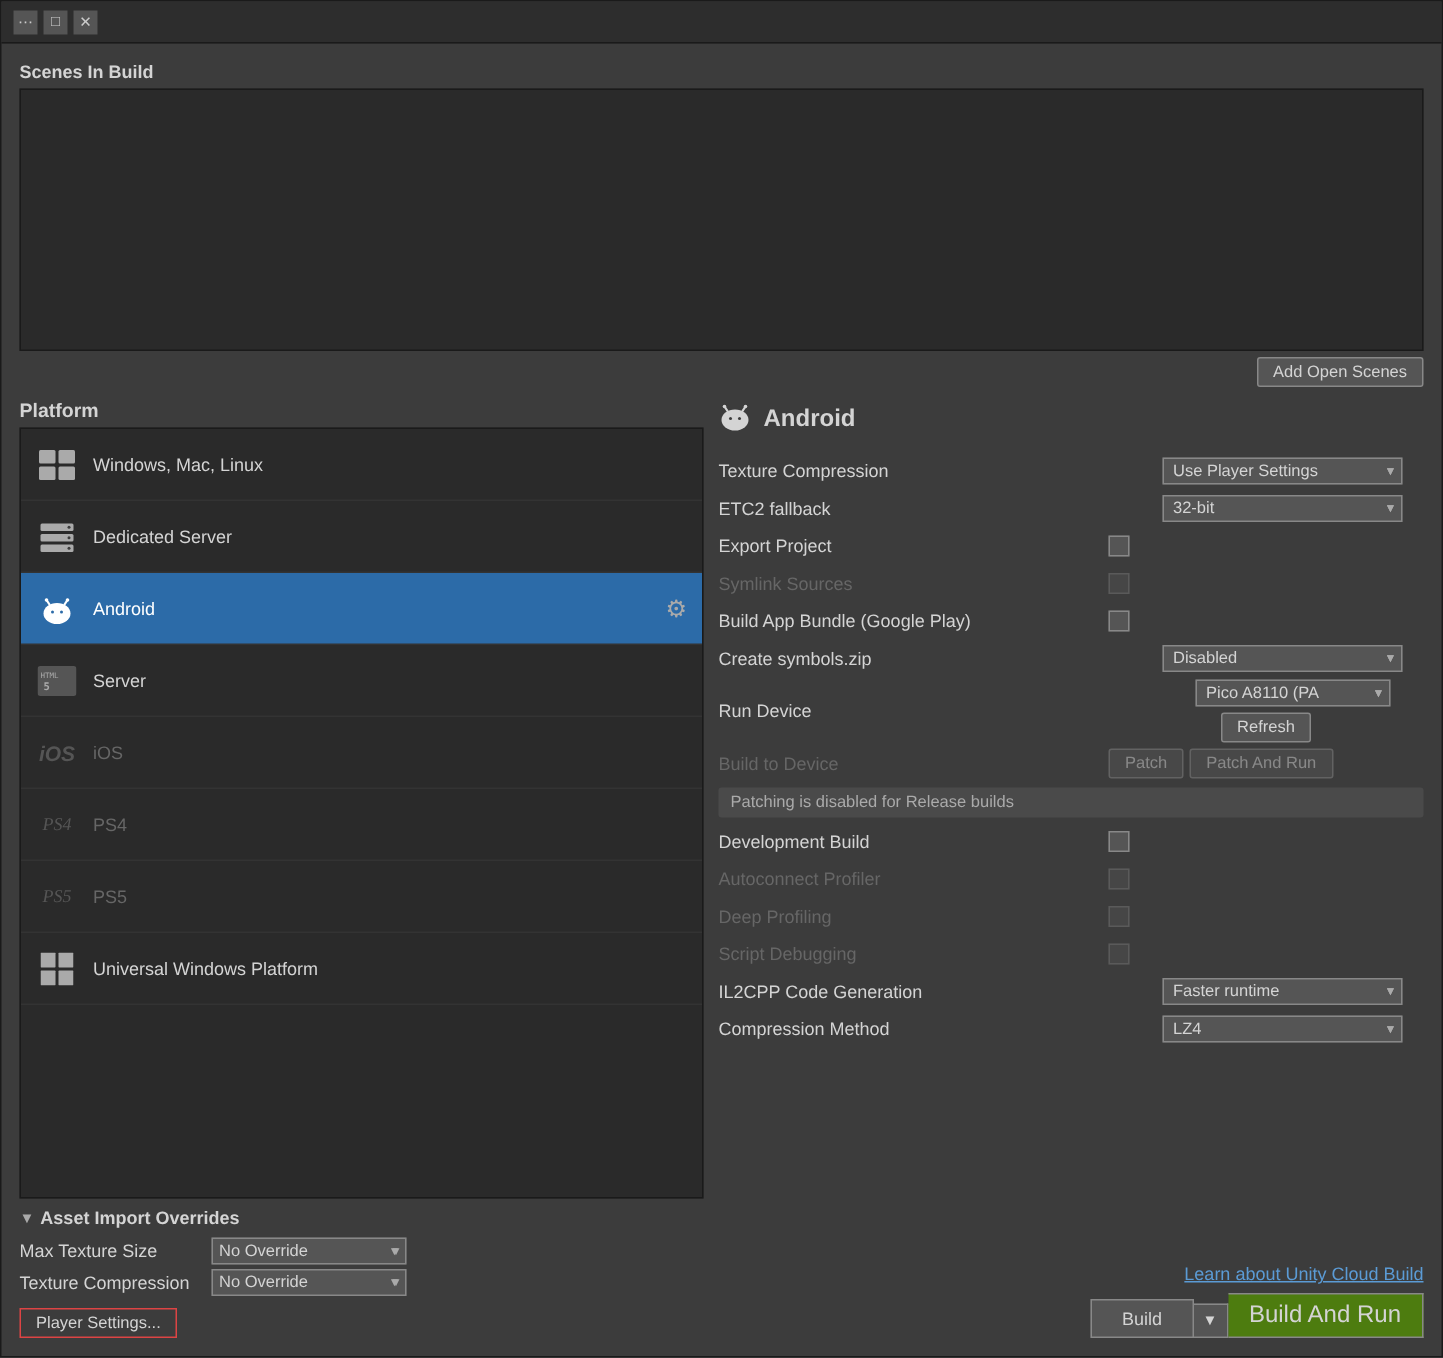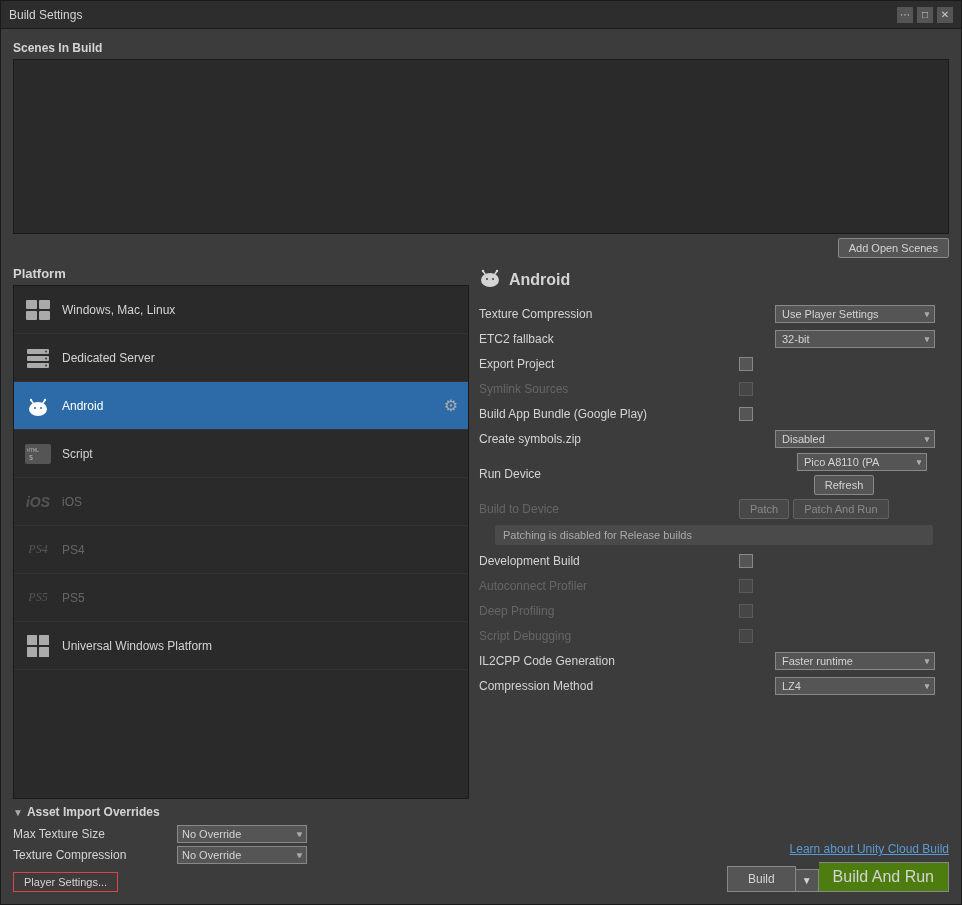--- a/index.html
+++ b/index.html
@@ -179,21 +179,20 @@
       width: 130px;
       cursor: pointer;
       appearance: none;
       -webkit-appearance: none;
       padding-right: 16px;
       position: relative;
     }
     .select-wrapper {
       position: relative;
       display: inline-block;
-      margin-left: 36px;
     }
     .select-wrapper::after {
       content: '▼';
       position: absolute;
       right: 4px;
       top: 50%;
       transform: translateY(-50%);
       font-size: 8px;
       color: #aaa;
       pointer-events: none;
@@ -296,21 +295,21 @@
       display: flex;
       align-items: center;
       gap: 4px;
       flex-direction: column;
     }
     .patch-info-bar {
       background: #4a4a4a;
       padding: 4px 8px;
       font-size: 11px;
       color: #aaa;
-      margin: 2px 16px;
+      margin: 2px 0;
       border-radius: 2px;
     }
     .bottom-right {
       display: flex;
       flex-direction: column;
       gap: 6px;
       margin-top: auto;
       padding-top: 8px;
     }
     .cloud-build-link {
@@ -367,21 +366,20 @@
     .platform-list-container::-webkit-scrollbar { width: 6px; }
     .platform-list-container::-webkit-scrollbar-track { background: #1a1a1a; }
     .platform-list-container::-webkit-scrollbar-thumb { background: #666; }
   </style>
 </head>
 <body>
 
 <div class="window">
 
   <div class="title-bar">
-    <span class="title-bar-text">Build Settings</span>
     <div class="title-bar-controls">
       <button class="title-btn">⋯</button>
       <button class="title-btn">□</button>
       <button class="title-btn">✕</button>
     </div>
   </div>
 
   <div class="content">
 
     <div class="scenes-section">
@@ -442,21 +440,21 @@
           </div>
 
           <div class="platform-item">
             <div class="platform-icon">
               <svg width="26" height="20" viewBox="0 0 26 20" fill="#aaa">
                 <rect x="0" y="0" width="26" height="20" rx="2" fill="#555"></rect>
                 <text x="2" y="8" font-size="5" fill="#aaa" font-family="monospace">HTML</text>
                 <text x="4" y="16" font-size="7" font-weight="bold" fill="#aaa" font-family="monospace">5</text>
               </svg>
             </div>
-            <span class="platform-item-label">Script</span>
+            <span class="platform-item-label">Server</span>
           </div>
 
           <div class="platform-item disabled">
             <div class="platform-icon">
               <span style="font-size:14px;color:#555;font-style:italic;font-weight:bold;">iOS</span>
             </div>
             <span class="platform-item-label">iOS</span>
           </div>
 
           <div class="platform-item disabled">

